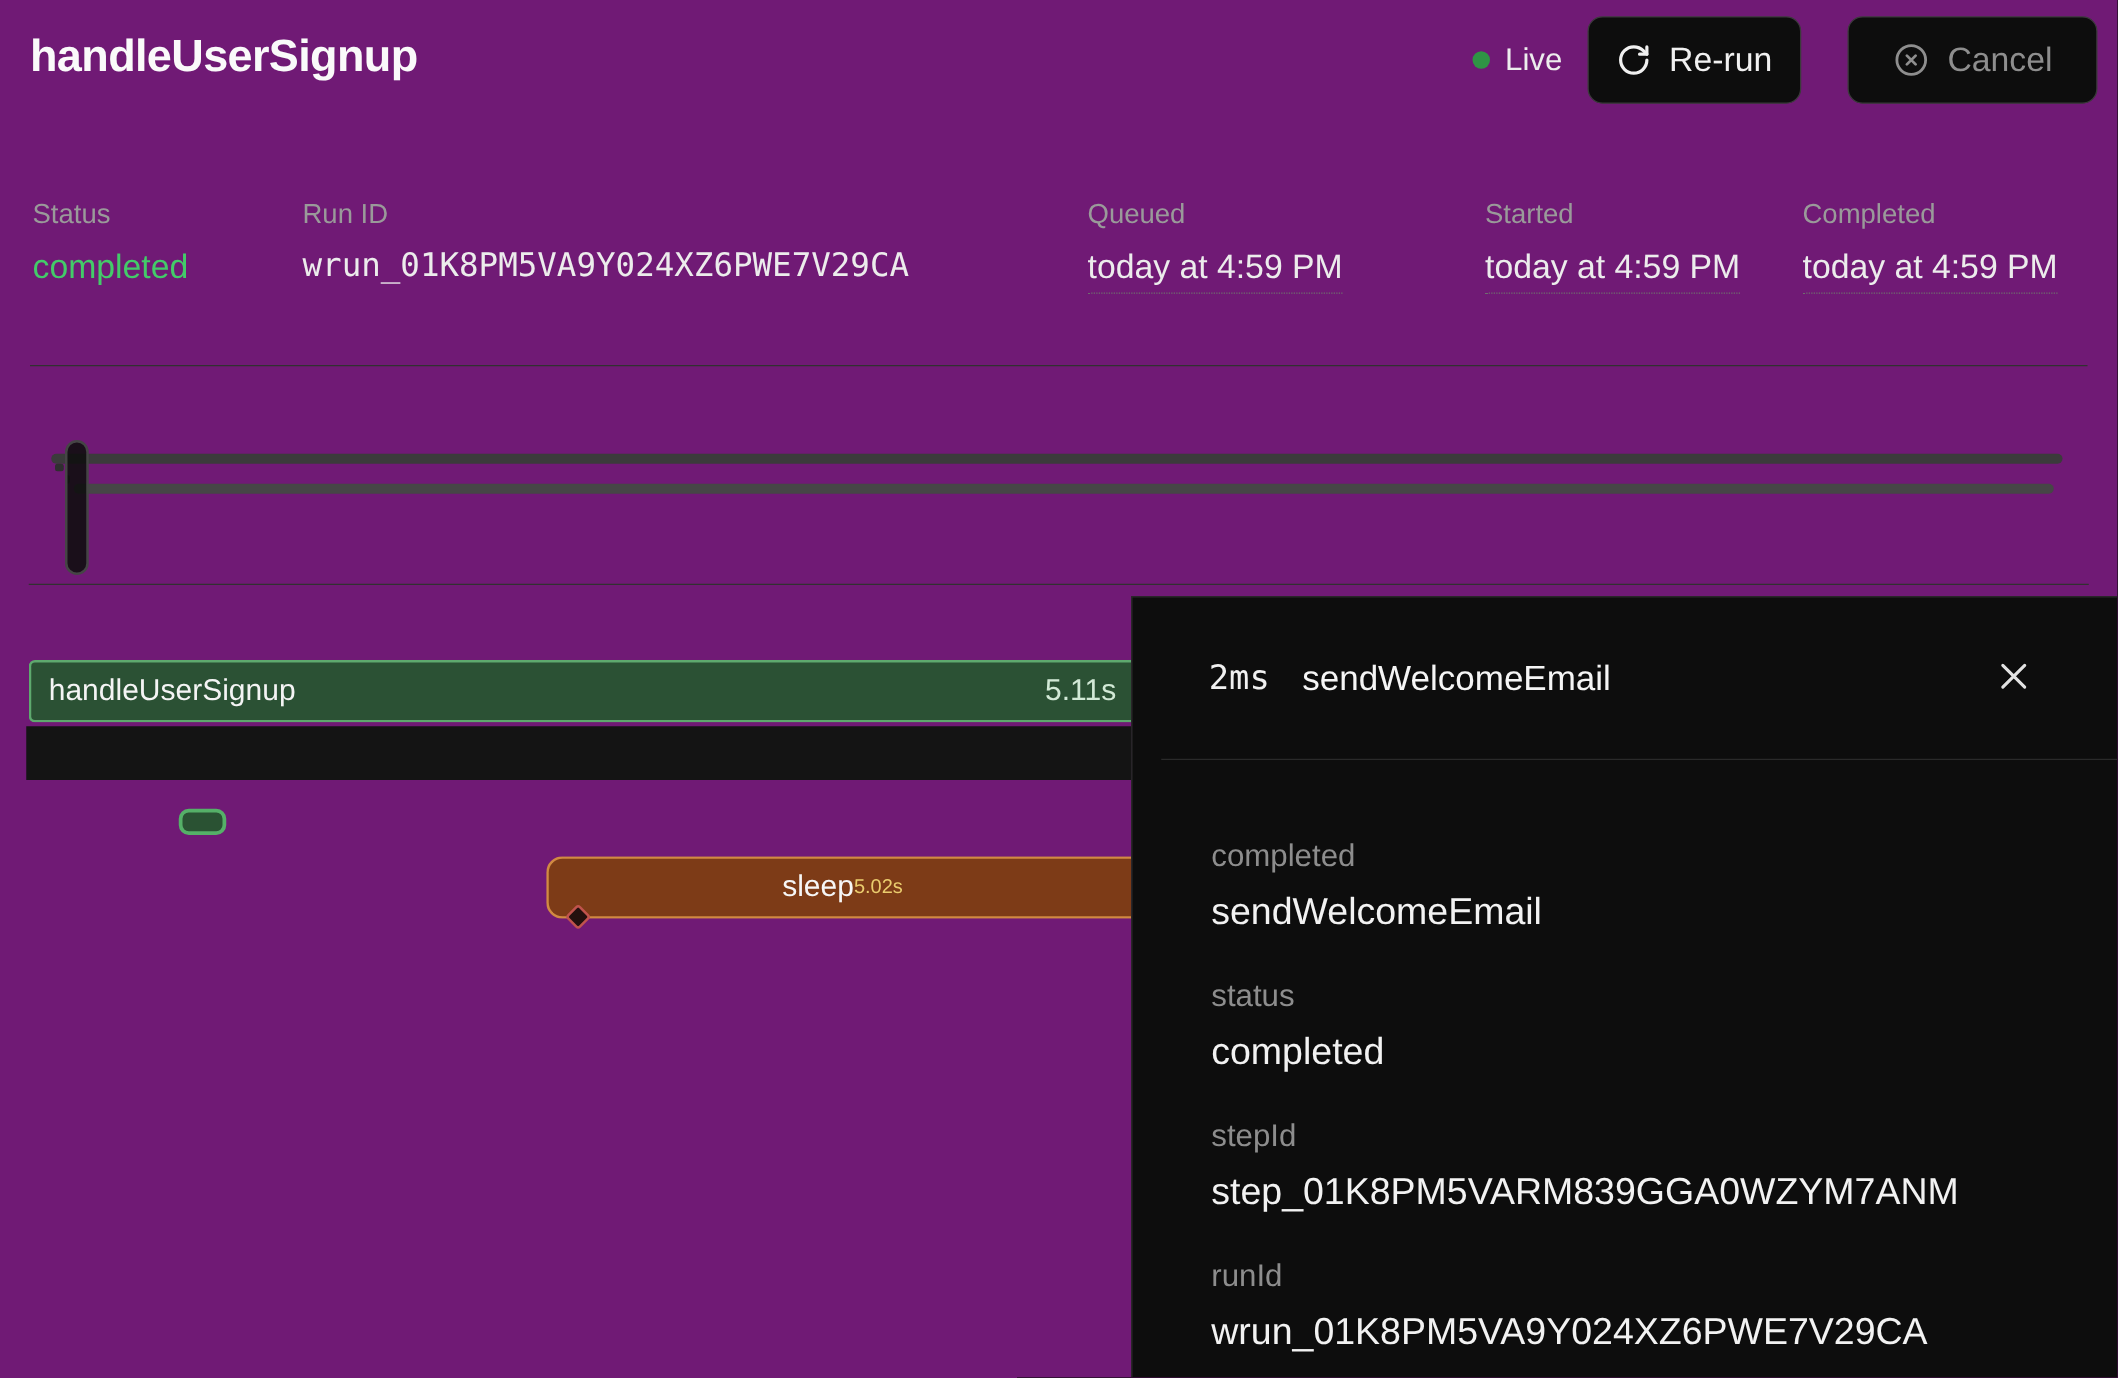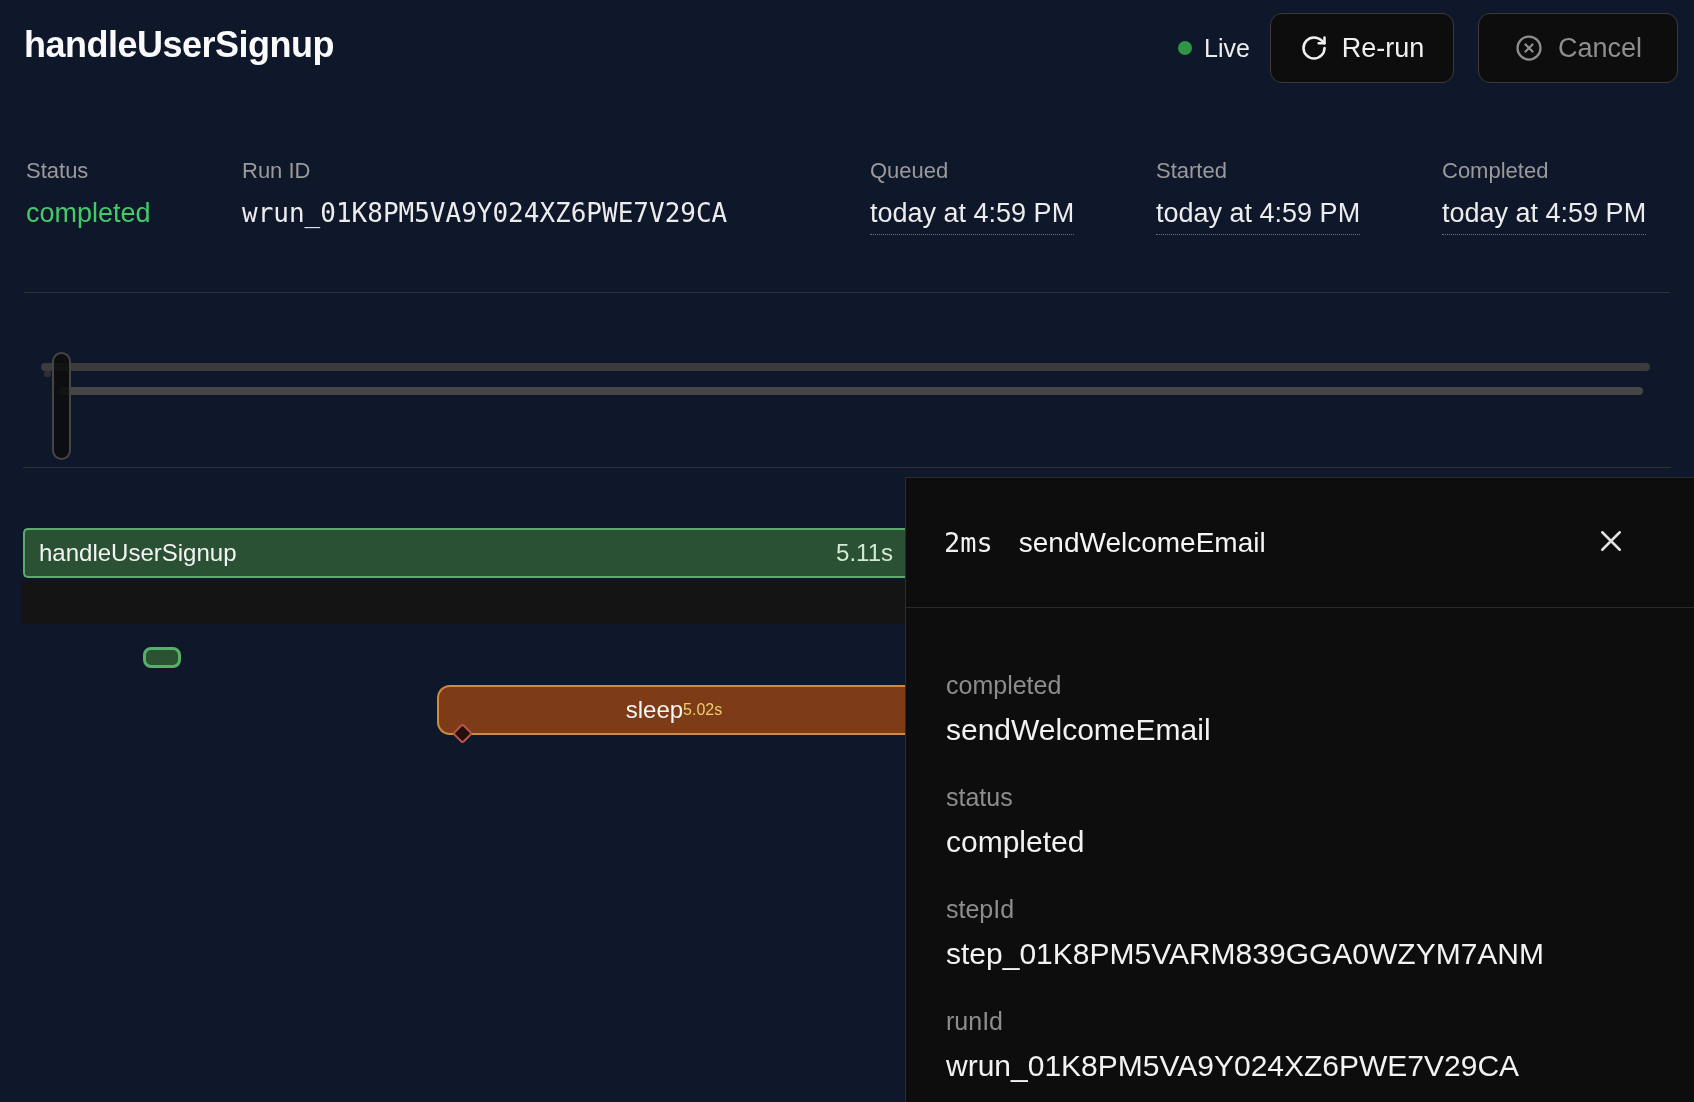--- a/index.html
+++ b/index.html
@@ -1,18 +1,18 @@
 <!DOCTYPE html>
 <html><head>
 <meta charset="utf-8">
 <style>
   html,body{margin:0;padding:0;background:#0b0b0b;}
   .app{
     position:relative;width:1694px;height:1102px;overflow:hidden;
-    background:#0f172a;color:#eee;
+    background:#701a75;color:#eee;
     font-family:"Liberation Sans",sans-serif;
     text-decoration:underline;
     -webkit-font-smoothing:antialiased;
   }
   
   .page-title{
     position:absolute;left:24px;top:24px;
     font-size:36px;font-weight:700;color:#fafafa;letter-spacing:-.5px;
   }
   .live-group{
@@ -20,32 +20,32 @@
     display:flex;align-items:center;gap:12px;
   }
   .live-dot{width:14px;height:14px;border-radius:50%;background:#2f9445;}
   .live-label{font-size:25px;color:#ededed;}
   .btn{
     position:absolute;top:13px;height:70px;box-sizing:border-box;
     display:flex;align-items:center;justify-content:center;gap:14px;
     border:1px solid #3b3b3b;border-radius:12px;background:#0d0d0d;
     font-size:27px;cursor:pointer;
   }
-  .btn-rerun{left:1270px;width:184px;color:#f0f0f0;}
+  .btn-rerun{left:1270px;width:171px;color:#f0f0f0;}
   .btn-cancel{left:1478px;width:200px;color:#8e8e8e;}
   .btn svg{display:block;}
   
   .meta-col{position:absolute;top:158px;}
   .meta-label{font-size:22px;line-height:26px;color:#9a9a9a;}
   .meta-value{font-size:27px;line-height:30px;color:#ececec;margin-top:14px;display:inline-block;}
   .meta-value.green{color:#43cb69;}
   .meta-value.mono{font-family:"DejaVu Sans Mono",monospace;font-size:26px;}
   .meta-value.time{border-bottom:1px dotted #6e6e6e;padding-bottom:6px;}
   .col-status{left:26px;}  .col-runid{left:242px;}
-  .col-queued{left:870px;} .col-started{left:1156px;} .col-completed{left:1442px;}
+  .col-queued{left:870px;} .col-started{left:1188px;} .col-completed{left:1442px;}
   
   .divider-top{position:absolute;top:292px;left:24px;width:1646px;height:1px;background:#313131;}
   .timeline-border{position:absolute;top:467px;left:23px;width:1648px;height:1px;background:#313131;}
   
   .mm-bar1{position:absolute;left:41px;top:363px;width:1609px;height:8px;border-radius:4px;background:#3b3b3b;}
   .mm-bar2{position:absolute;left:59px;top:387px;width:1584px;height:8px;border-radius:4px;background:#464646;}
   .mm-mark1{position:absolute;left:44px;top:371px;width:7px;height:6px;border-radius:2px;background:#2f2f2f;}
   .mm-mark2{position:absolute;left:52px;top:380px;width:4px;height:7px;border-radius:2px;background:#2f2f2f;}
   .mm-handle{
     position:absolute;left:52px;top:352px;width:19px;height:108px;box-sizing:border-box;
@@ -74,21 +74,21 @@
   .span-sleep .span-label{font-size:24px;color:#f6f6f6;}
   .span-sleep .span-duration{font-size:16px;color:#eacc6e;}
   .sleep-diamond{
     position:absolute;left:455px;top:726px;width:15px;height:15px;box-sizing:border-box;
     background:#23100e;border:2px solid #c0534d;border-radius:3px;
     transform:rotate(45deg);z-index:3;
   }
   
   .detail-panel{
     position:absolute;left:905px;top:477px;width:789px;height:625px;box-sizing:border-box;
-    background:#0d0d0d;border-left:1px solid #2c2c2c;border-top:1px solid #2c2c2c;z-index:10;
+    background:#0d0d0d;border-left:1px solid #2c2c2c;border-top:1px solid #2c2c2c;z-index:10;padding-left:23px;
   }
   .panel-header{
     height:130px;box-sizing:border-box;display:flex;align-items:center;
     padding:0 66px 0 38px;border-bottom:1px solid #2a2a2a;
   }
   .panel-duration{font-family:"DejaVu Sans Mono",monospace;font-size:27px;color:#f0f0f0;}
   .panel-title{font-size:28px;color:#f5f5f5;margin-left:26px;}
   .panel-close{
     margin-left:auto;width:34px;height:34px;display:flex;align-items:center;justify-content:center;
     background:none;border:none;padding:0;cursor:pointer;

